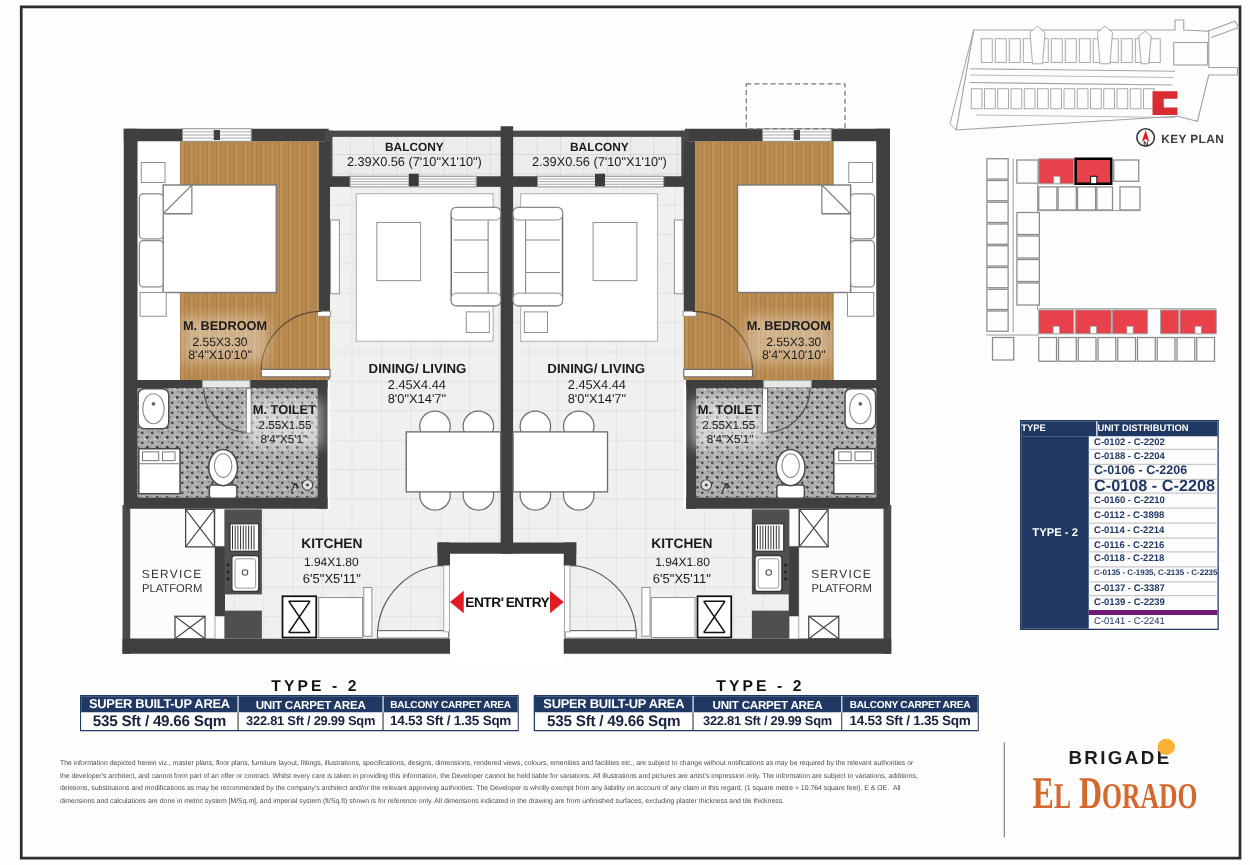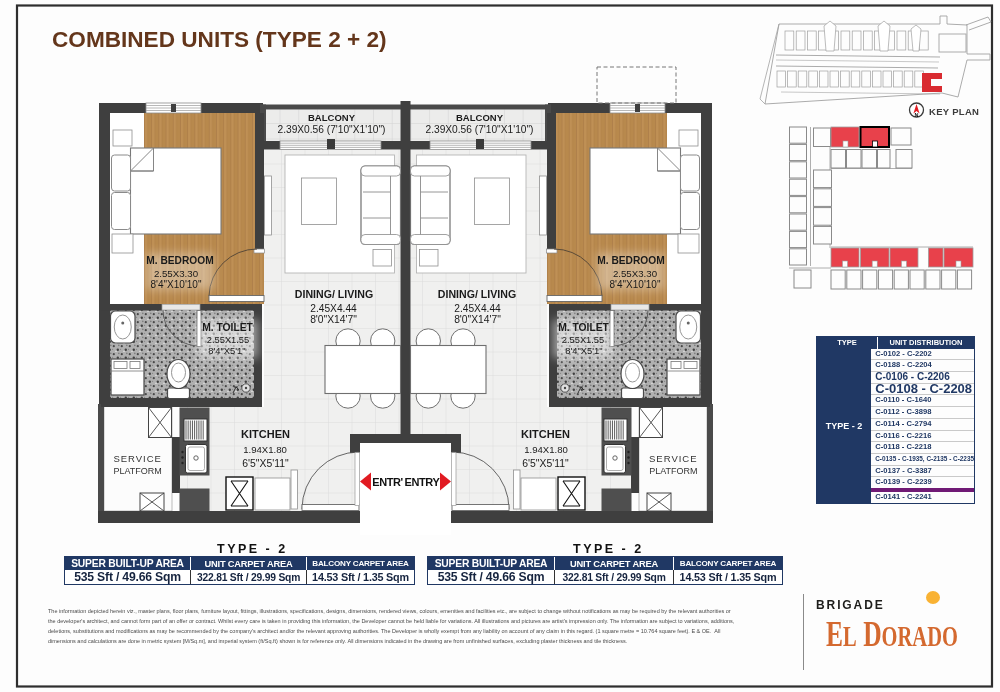--- a/index.html
+++ b/index.html
@@ -491,43 +491,42 @@
 <rect x="846.8" y="270" width="14.2" height="19" fill="#fdfdfd" stroke="#8a8a8a" stroke-width="1"></rect>
 <rect x="862.6" y="270" width="14.2" height="19" fill="#fdfdfd" stroke="#8a8a8a" stroke-width="1"></rect>
 <rect x="878.4" y="270" width="14.2" height="19" fill="#fdfdfd" stroke="#8a8a8a" stroke-width="1"></rect>
 <rect x="894.2" y="270" width="14.2" height="19" fill="#fdfdfd" stroke="#8a8a8a" stroke-width="1"></rect>
 <rect x="910" y="270" width="14.2" height="19" fill="#fdfdfd" stroke="#8a8a8a" stroke-width="1"></rect>
 <rect x="925.8" y="270" width="14.2" height="19" fill="#fdfdfd" stroke="#8a8a8a" stroke-width="1"></rect>
 <rect x="941.6" y="270" width="14.2" height="19" fill="#fdfdfd" stroke="#8a8a8a" stroke-width="1"></rect>
 <rect x="957.4" y="270" width="14.2" height="19" fill="#fdfdfd" stroke="#8a8a8a" stroke-width="1"></rect>
 </svg>
 
-<div class="abs" style="left:52px;top:27px;font-size:22.6px;font-weight:bold;color:#64361b;letter-spacing:0px;white-space:nowrap">COMBINED UNITS (TYPE 2 + 2)</div>
 
 <div class="abs" style="left:816px;top:336px;width:157px;border:1px solid #203864">
-<div style="display:flex;background:#203864;color:#fff;font-weight:bold;font-size:7.5px;text-align:center;height:11.5px;line-height:11.5px">
+<div style="display:flex;background:#203864;color:#fff;font-weight:bold;font-size:7.5px;text-align:left;height:11.5px;line-height:11.5px">
         <div style="width:60px;border-right:1px solid #fff">TYPE</div>
         <div style="flex:1">UNIT DISTRIBUTION</div>
       </div>
 <div style="display:flex">
 <div style="width:60px;background:#203864;color:#fff;font-weight:bold;font-size:9px;display:flex;align-items:center;justify-content:center">TYPE - 2</div>
 <div style="flex:1">
 <div style="height:10.72px;line-height:10.9px;border-bottom:1px solid #c9c9c9;font-size:7.6px;font-weight:bold;color:#203864;padding-left:4px;white-space:nowrap">C-0102 - C-2202</div>
 <div style="height:10.72px;line-height:10.9px;border-bottom:1px solid #c9c9c9;font-size:7.6px;font-weight:bold;color:#203864;padding-left:4px;white-space:nowrap">C-0188 - C-2204</div>
 <div style="height:10.72px;line-height:10.9px;border-bottom:1px solid #c9c9c9;font-size:10px;font-weight:bold;color:#203864;padding-left:4px;white-space:nowrap">C-0106 - C-2206</div>
 <div style="height:10.72px;line-height:10.9px;border-bottom:1px solid #c9c9c9;font-size:13px;font-weight:bold;color:#203864;padding-left:4px;white-space:nowrap">C-0108 - C-2208</div>
-<div style="height:10.72px;line-height:10.9px;border-bottom:1px solid #c9c9c9;font-size:7.6px;font-weight:bold;color:#203864;padding-left:4px;white-space:nowrap">C-0110 - C-1640</div>
+<div style="height:10.72px;line-height:10.9px;border-bottom:1px solid #c9c9c9;font-size:7.6px;font-weight:bold;color:#203864;padding-left:4px;white-space:nowrap">C-0160 - C-2210</div>
 <div style="height:10.72px;line-height:10.9px;border-bottom:1px solid #c9c9c9;font-size:7.6px;font-weight:bold;color:#203864;padding-left:4px;white-space:nowrap">C-0112 - C-3898</div>
-<div style="height:10.72px;line-height:10.9px;border-bottom:1px solid #c9c9c9;font-size:7.6px;font-weight:bold;color:#203864;padding-left:4px;white-space:nowrap">C-0114 - C-2794</div>
+<div style="height:10.72px;line-height:10.9px;border-bottom:1px solid #c9c9c9;font-size:7.6px;font-weight:bold;color:#203864;padding-left:4px;white-space:nowrap">C-0114 - C-2214</div>
 <div style="height:10.72px;line-height:10.9px;border-bottom:1px solid #c9c9c9;font-size:7.6px;font-weight:bold;color:#203864;padding-left:4px;white-space:nowrap">C-0116 - C-2216</div>
 <div style="height:10.72px;line-height:10.9px;border-bottom:1px solid #c9c9c9;font-size:7.6px;font-weight:bold;color:#203864;padding-left:4px;white-space:nowrap">C-0118 - C-2218</div>
 <div style="height:10.72px;line-height:10.9px;border-bottom:1px solid #c9c9c9;font-size:6.4px;font-weight:bold;color:#203864;padding-left:4px;white-space:nowrap">C-0135 - C-1935, C-2135 - C-2235</div>
 <div style="height:10.72px;line-height:10.9px;border-bottom:1px solid #c9c9c9;font-size:7.6px;font-weight:bold;color:#203864;padding-left:4px;white-space:nowrap">C-0137 - C-3387</div>
 <div style="height:10.72px;line-height:10.9px;border-bottom:4px solid #701a75;font-size:7.6px;font-weight:bold;color:#203864;padding-left:4px;white-space:nowrap">C-0139 - C-2239</div>
-<div style="height:10.72px;line-height:10.9px;font-size:7.6px;font-weight:bold;color:#203864;padding-left:4px;white-space:nowrap">C-0141 - C-2241</div>
+<div style="height:10.72px;line-height:10.9px;font-size:7.6px;font-weight:normal;color:#203864;padding-left:4px;white-space:nowrap">C-0141 - C-2241</div>
 </div>
       </div>
     </div>
 
 <div class="abs" style="left:217px;top:542px;font-size:12.5px;font-weight:bold;color:#111;letter-spacing:2.5px">TYPE - 2</div>
 <div class="abs" style="left:64px;top:556px;display:flex;border:1px solid #203864">
 <div style="width:126px">
         <div style="background:#203864;color:#fff;font-size:10.3px;letter-spacing:-0.2px;font-weight:bold;text-align:center;height:13px;line-height:14px;border-right:1.5px solid #fff;white-space:nowrap">SUPER BUILT-UP AREA</div>
         <div style="background:#fff;color:#16243f;font-size:12.2px;letter-spacing:-0.2px;font-weight:bold;text-align:center;height:14px;line-height:15.5px;border-right:1px solid #333;white-space:nowrap">535 Sft / 49.66 Sqm</div>
       </div>
@@ -557,16 +556,16 @@
       </div>
 </div>
 
 <div class="abs" style="left:48px;top:608px;width:760px;font-size:5.5px;color:#4a4a4a;white-space:nowrap;letter-spacing:0px">The information depicted herein viz., master plans, floor plans, furniture layout, fittings, illustrations, specifications, designs, dimensions, rendered views, colours, emenities and facilities etc., are subject to change without notifications as may be required by the relevant authorities or</div>
 <div class="abs" style="left:48px;top:618px;width:760px;font-size:5.5px;color:#4a4a4a;white-space:nowrap;letter-spacing:0px">the developer's architect, and cannot form part of an offer or contract. Whilst every care is taken in providing this information, the Developer cannot be held liable for variations. All illustrations and pictures are artist's impression only. The information are subject to variations, additions,</div>
 <div class="abs" style="left:48px;top:628px;width:760px;font-size:5.5px;color:#4a4a4a;white-space:nowrap;letter-spacing:0px">deletions, substitutions and modifications as may be recommended by the company's architect and/or the relevant approving authorities. The Developer is wholly exempt from any liability on account of any claim in this regard. (1 square metre = 10.764 square feet). E &amp; OE.&nbsp;&nbsp;All</div>
 <div class="abs" style="left:48px;top:638px;width:760px;font-size:5.5px;color:#4a4a4a;white-space:nowrap;letter-spacing:0px">dimensions and calculations are done in metric system [M/Sq.m], and imperial system (ft/Sq.ft) shown is for reference only. All dimensions indicated in the drawing are from unfinished surfaces, excluding plaster thickness and tile thickness.</div>
 
 <div class="abs" style="left:803px;top:594px;width:1px;height:76px;background:#8a8a8a"></div>
 
-<div class="abs" style="left:816px;top:598px;width:160px;font-size:12px;font-weight:bold;color:#1d1d1b;letter-spacing:1.9px">BRIGADE</div>
+<div class="abs" style="left:816px;top:598px;width:160px;text-align:center;font-size:15px;font-weight:bold;color:#1d1d1b;letter-spacing:1.9px">BRIGADE</div>
 <div class="abs" style="left:926px;top:591px;width:14px;height:13px;border-radius:50%;background:#f9b233"></div>
 
 <div class="abs" style="left:812px;top:621px;width:160px;text-align:center;font-family:'Liberation Serif',serif;font-size:25.5px;font-weight:bold;color:#d4692f;white-space:nowrap;transform:scaleY(1.42);transform-origin:50% 60%">E<span style="font-size:20.5px">L</span> D<span style="font-size:20.5px">ORADO</span></div>
 </div>
 </body></html>

